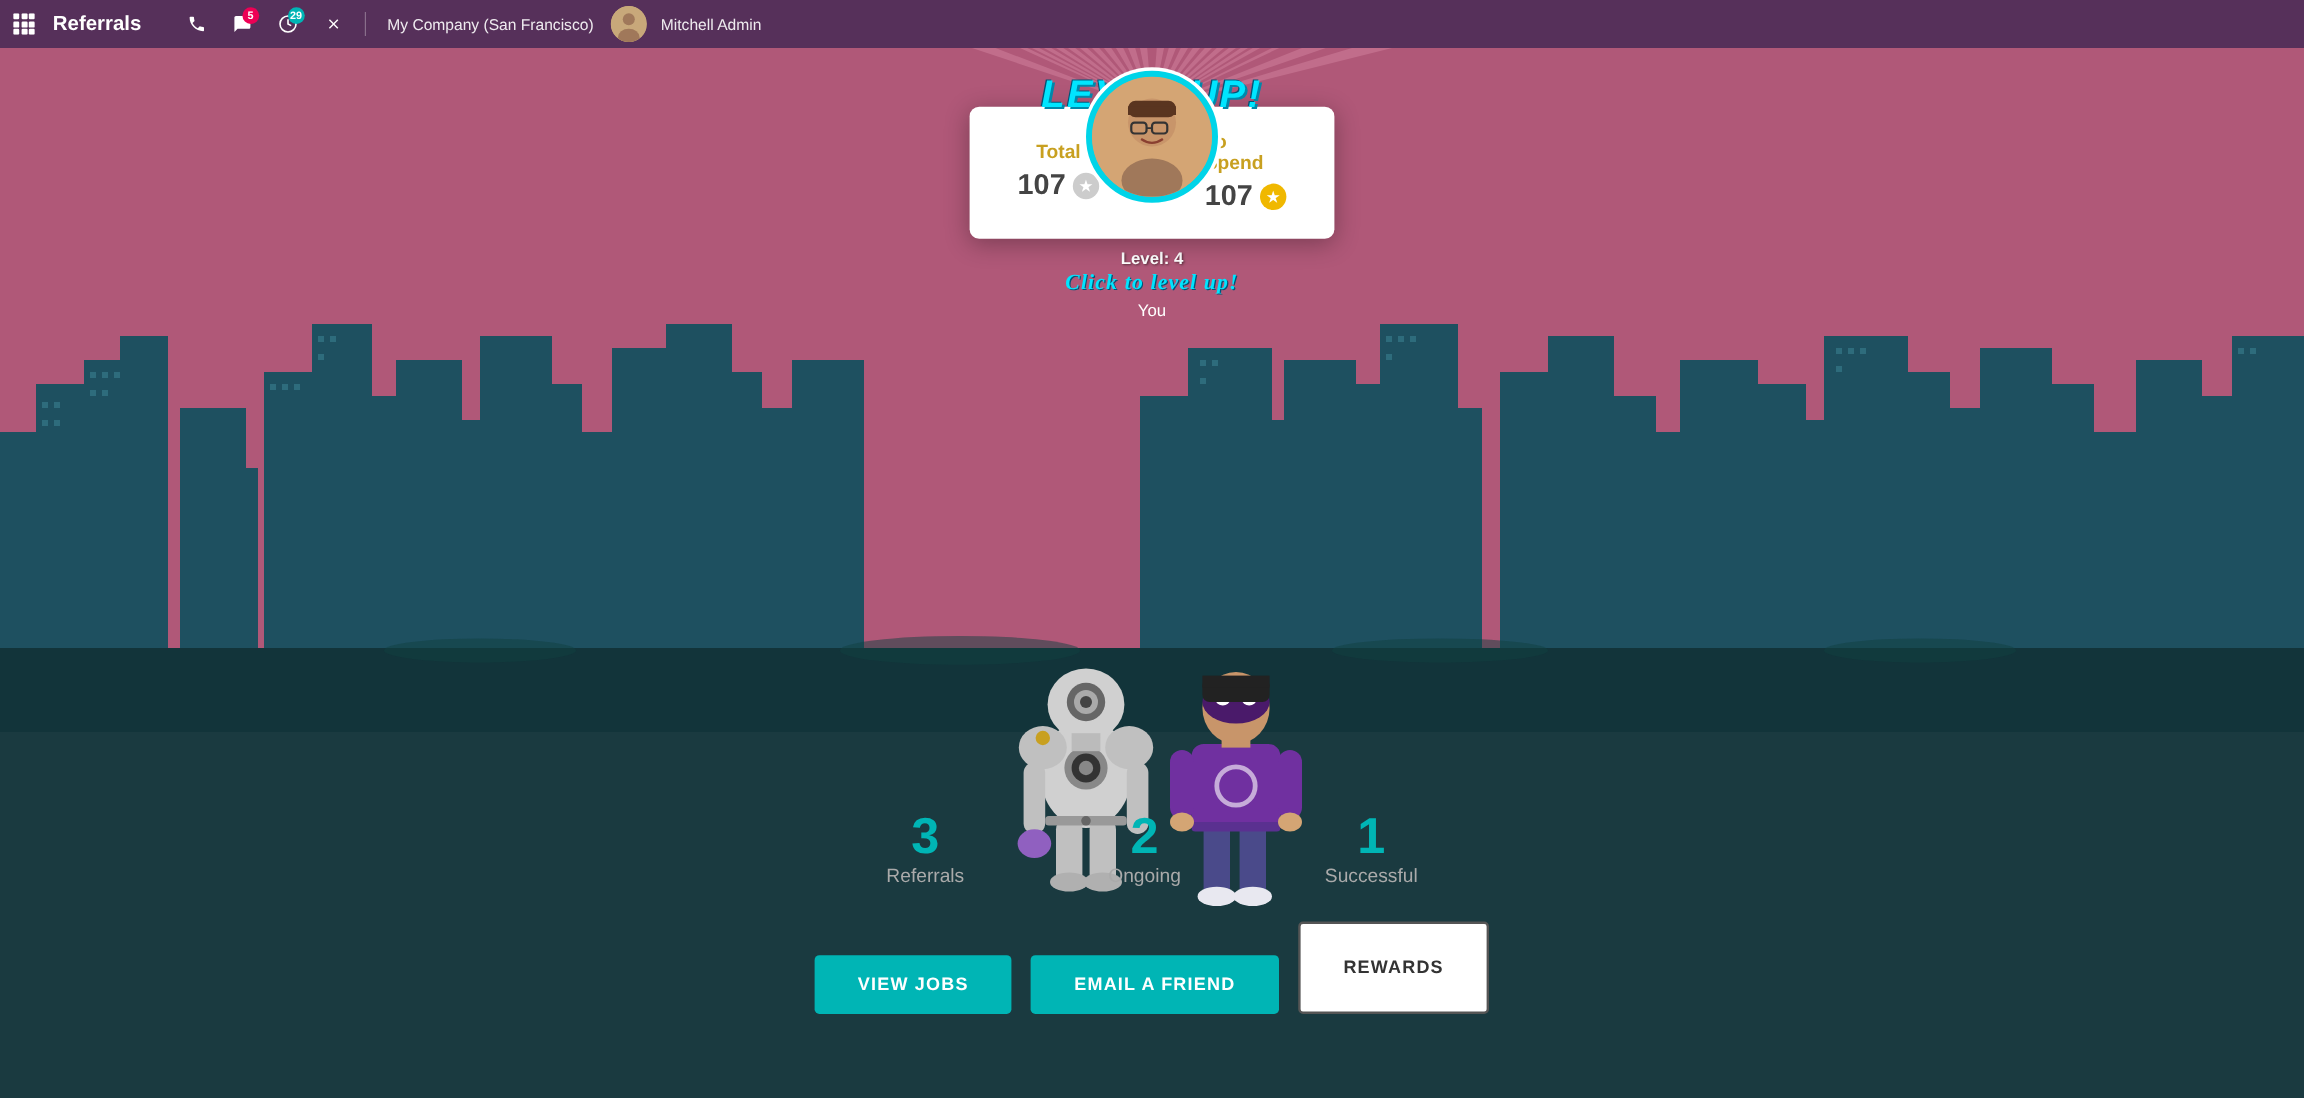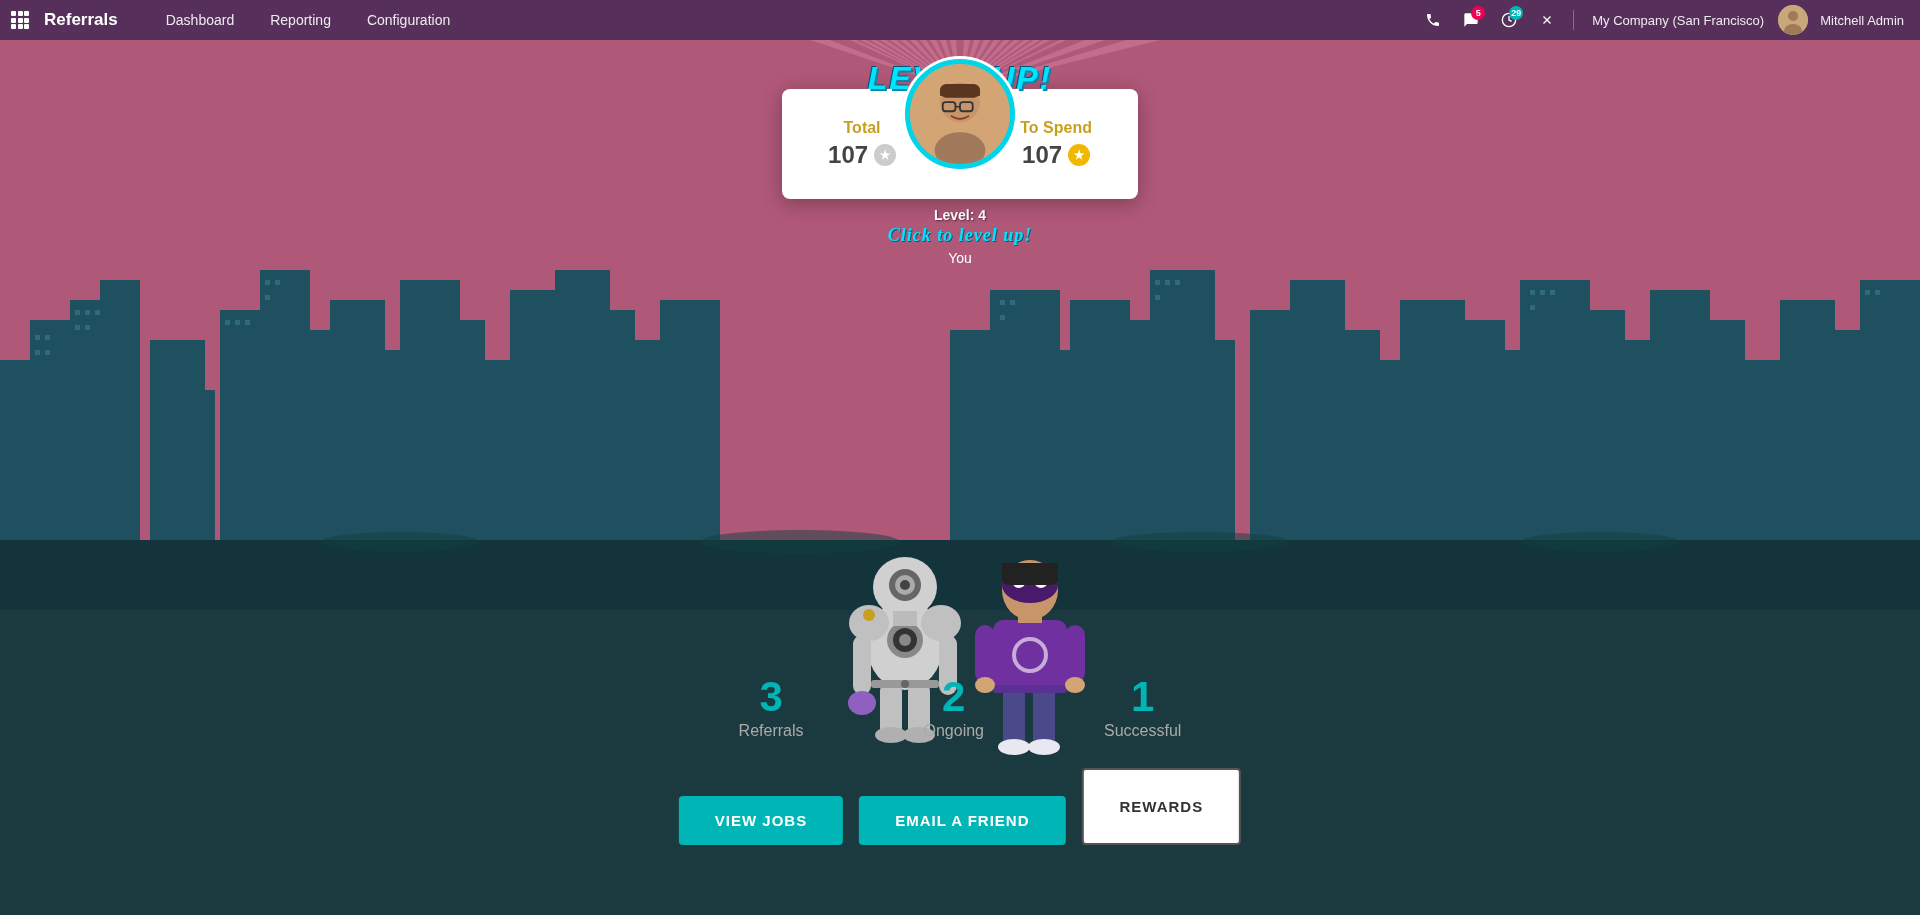--- a/index.html
+++ b/index.html
@@ -78,21 +78,21 @@
 
     .levelup-banner {
       color: #00e5ff; font-size: 32px; font-weight: 900; font-style: italic;
       text-shadow: 2px 2px 0 #0088aa, -1px -1px 0 #005577;
       letter-spacing: 2px; margin-bottom: -8px; z-index: 21;
       font-family: Impact, 'Arial Black', sans-serif;
     }
 
     .stats-card {
       background: #fff; border-radius: 8px;
-      width: 356px; height: 110px;
+      width: 304px; height: 110px;
       display: flex; align-items: center; justify-content: space-around;
       box-shadow: 0 4px 20px rgba(0,0,0,0.3);
       position: relative;
       padding: 0 40px;
     }
 
     .stat-block {
       display: flex; flex-direction: column; align-items: center; gap: 4px;
     }
     .stat-label {
@@ -199,25 +199,20 @@
       <rect x="13" y="0" width="5" height="5" rx="1"></rect>
       <rect x="0" y="7" width="5" height="5" rx="1"></rect>
       <rect x="7" y="7" width="5" height="5" rx="1"></rect>
       <rect x="13" y="7" width="5" height="5" rx="1"></rect>
       <rect x="0" y="13" width="5" height="5" rx="1"></rect>
       <rect x="7" y="13" width="5" height="5" rx="1"></rect>
       <rect x="13" y="13" width="5" height="5" rx="1"></rect>
     </svg>
   </div>
   <div class="topnav-brand">Referrals</div>
-  <div class="topnav-menu">
-    <div class="topnav-menu-item">Dashboard</div>
-    <div class="topnav-menu-item">Reporting</div>
-    <div class="topnav-menu-item">Configuration</div>
-  </div>
   <div class="topnav-right">
     <div class="topnav-icon-btn">
       <svg width="16" height="16" viewBox="0 0 24 24" fill="white">
           <path d="M6.6 10.8c1.4 2.8 3.8 5.1 6.6 6.6l2.2-2.2c.3-.3.7-.4 1-.2 1.1.4 2.3.6 3.6.6.6 0 1 .4 1 1V20c0 .6-.4 1-1 1-9.4 0-17-7.6-17-17 0-.6.4-1 1-1h3.5c.6 0 1 .4 1 1 0 1.3.2 2.5.6 3.6.1.3 0 .7-.2 1L6.6 10.8z"></path>
         </svg>
     </div>
     <div class="topnav-icon-btn" style="position:relative">
       <svg width="16" height="16" viewBox="0 0 24 24" fill="white">
           <path d="M20 2H4c-1.1 0-2 .9-2 2v18l4-4h14c1.1 0 2-.9 2-2V4c0-1.1-.9-2-2-2z"></path>
         </svg>

